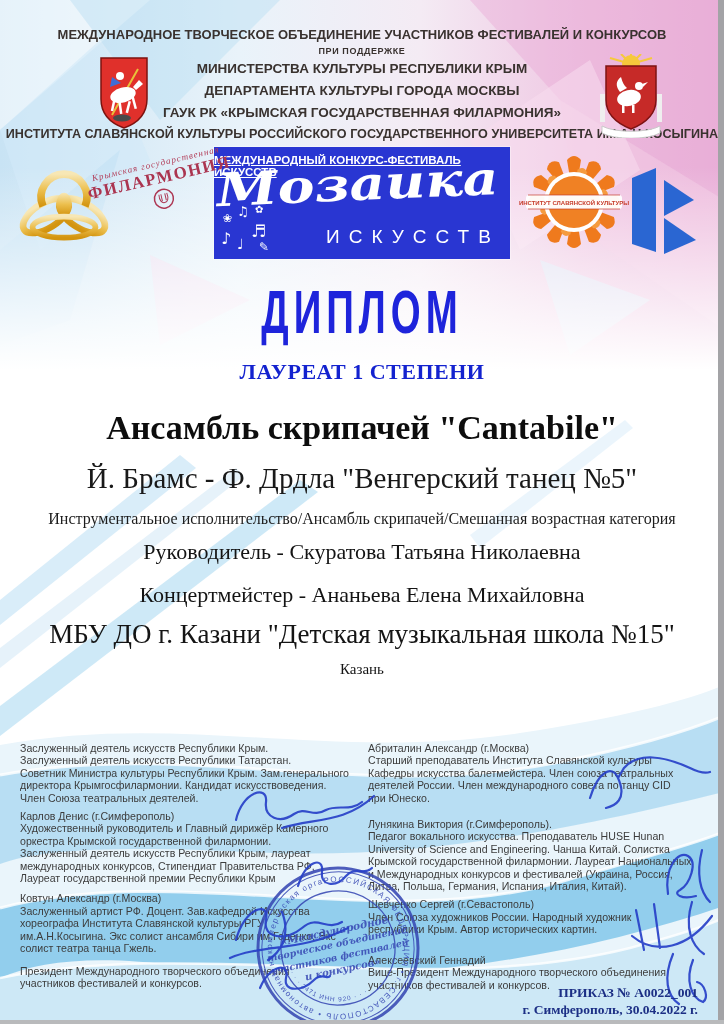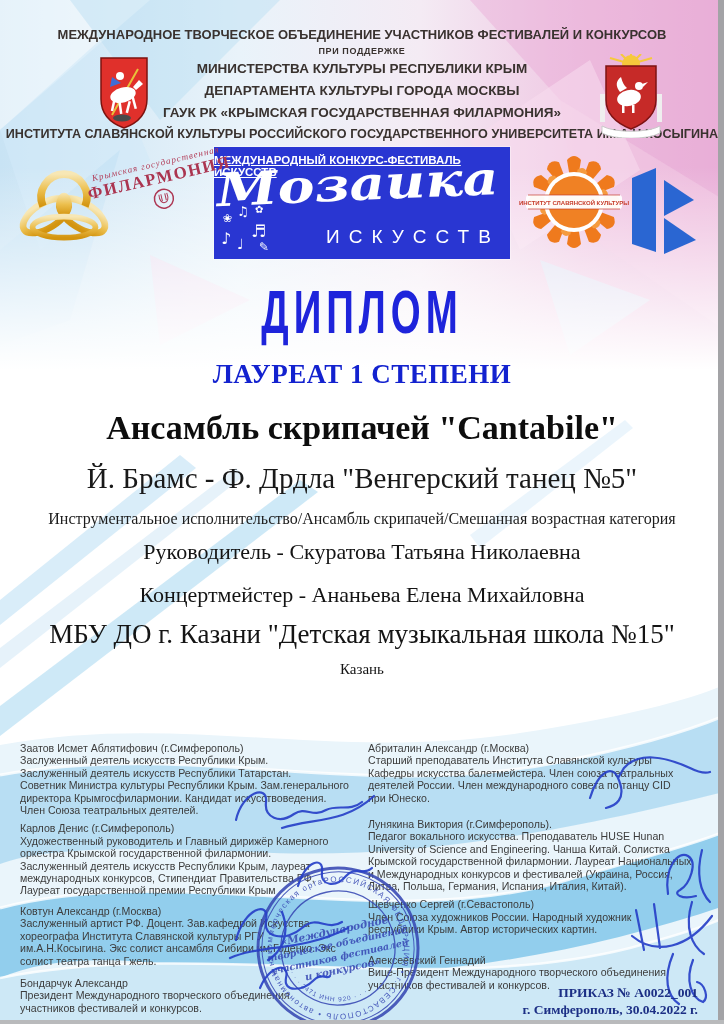--- a/index.html
+++ b/index.html
@@ -17,21 +17,21 @@
   .banner{position:absolute;left:214px;top:147px;width:296px;height:112px;background:#2936d2;z-index:3;
           box-shadow:0 0 0 1px rgba(255,255,255,.35);}
   .banner .type{position:absolute;top:7px;width:100%;text-align:left;color:#fff;font-size:11.5px;font-weight:700;text-decoration:underline;}
   .banner .script{position:absolute;left:50%;top:10px;transform:translateX(-52%) scaleX(1.2) rotate(-3deg);
           font-family:"DejaVu Serif",serif;font-style:italic;font-weight:700;font-size:46px;color:#fff;white-space:nowrap;}
   .banner .word{position:absolute;left:112px;top:79px;color:#fff;font-size:19px;letter-spacing:9px;white-space:nowrap;}
   .banner .icons{position:absolute;left:5px;top:56px;width:56px;height:54px;color:#fff;font-family:"DejaVu Sans",sans-serif;}
   .banner .icons span{position:absolute;line-height:1;}
   
   .title{top:276px;font-weight:700;font-size:62px;letter-spacing:8px;color:#1e24db;transform:scaleX(.62);white-space:nowrap;}
-  .award{top:359px;font-family:"Liberation Serif",serif;font-weight:700;font-size:27px;color:#1322cf;letter-spacing:.5px;}
+  .award{top:359px;font-family:"Liberation Serif",serif;font-weight:700;font-size:22px;color:#1322cf;letter-spacing:.5px;}
   .serif{font-family:"Liberation Serif",serif;color:#141414;white-space:nowrap;}
   .recipient{top:409px;font-weight:700;font-size:34px;color:#0d0d0d;}
   .piece{top:462px;font-size:29px;color:#191919;}
   .category{top:510px;font-size:16px;color:#1d1d1d;}
   .leader{top:539px;font-size:22px;}
   .concert{top:582px;font-size:22px;}
   .school{top:619px;font-size:27px;}
   .city{top:661px;font-size:15px;}
   
   .jury{position:absolute;top:742px;width:352px;font-size:10.6px;line-height:12.4px;color:#3c3c3c;z-index:3;}
@@ -217,21 +217,20 @@
   <div class="center serif recipient">Ансамбль скрипачей "Cantabile"</div>
   <div class="center serif piece">Й. Брамс - Ф. Дрдла "Венгерский танец №5"</div>
   <div class="center serif category">Инструментальное исполнительство/Ансамбль скрипачей/Смешанная возрастная категория</div>
   <div class="center serif leader">Руководитель - Скуратова Татьяна Николаевна</div>
   <div class="center serif concert">Концертмейстер - Ананьева Елена Михайловна</div>
   <div class="center serif school">МБУ ДО г. Казани "Детская музыкальная школа №15"</div>
   <div class="center serif city">Казань</div>
 
   <div class="jury jury-left">
     <div class="blk blk1">
-      <div>Заатов Исмет Аблятифович (г.Симферополь)</div>
       <div class="bio">Заслуженный деятель искусств Республики Крым.
 Заслуженный деятель искусств Республики Татарстан.
 Советник Министра культуры Республики Крым. Зам.генерального
 директора Крымгосфилармонии. Кандидат искусствоведения.
 Член Союза театральных деятелей.</div>
     </div>
     <div class="blk blk2">
       <div>Карлов Денис (г.Симферополь)</div>
       <div class="bio">Художественный руководитель и Главный дирижёр Камерного
 оркестра Крымской государственной филармонии.
@@ -240,21 +239,20 @@
 Лауреат государственной премии Республики Крым</div>
     </div>
     <div class="blk blk3">
       <div>Ковтун Александр (г.Москва)</div>
       <div class="bio">Заслуженный артист РФ. Доцент. Зав.кафедрой Искусства
 хореографа Института Славянской культуры РГУ
 им.А.Н.Косыгина. Экс солист ансамбля Сибири им.Годенко. Экс
 солист театра танца Гжель.</div>
     </div>
     <div class="blk">
-      <div>Бондарчук Александр</div>
       <div class="bio">Президент Международного творческого объединения
 участников фестивалей и конкурсов.</div>
     </div>
   </div>
   <div class="jury jury-right">
     <div class="blk blk1">
       <div>Абриталин Александр (г.Москва)</div>
       <div class="bio">Старший преподаватель Института Славянской культуры
 Кафедры искусства балетмейстера. Член союза театральных
 деятелей России. Член международного совета по танцу CID

